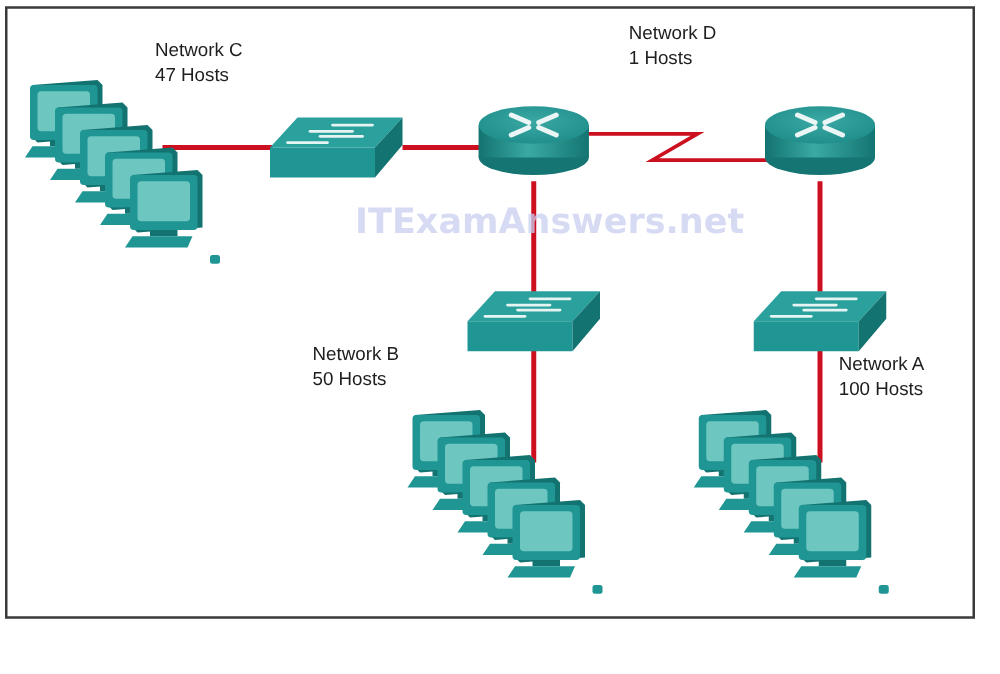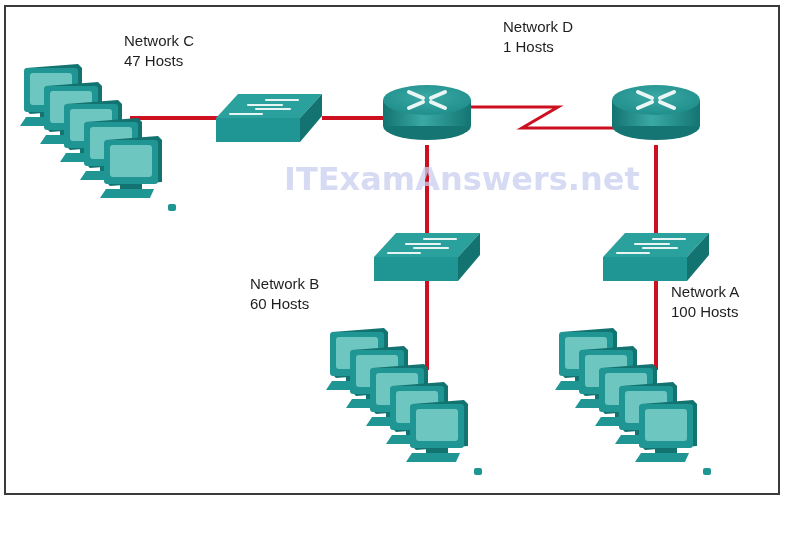--- a/index.html
+++ b/index.html
@@ -1,20 +1,20 @@
 <!DOCTYPE html>
 <html><head>
 <meta charset="utf-8">
 <style>
   html, body { margin:0; padding:0; background:#ffffff; }
   body { width:800px; height:539px; position:relative; overflow:hidden; font-family:"Liberation Sans", sans-serif; }
   #frame { position:absolute; left:4px; top:5px; width:776px; height:490px; border:2px solid #3a3a3a; background:#ffffff; box-sizing:border-box; }
   svg#diagram { position:absolute; left:0; top:0; }
   .label { position:absolute; font-family:"Liberation Sans", sans-serif; font-weight:normal; font-size:15px; line-height:20px; color:#1e1e1e; white-space:nowrap; }
-  .watermark { position:absolute; font-family:"DejaVu Sans", sans-serif; font-weight:bold; font-size:32px; color:#c9cff0; opacity:0.75; letter-spacing:0px; white-space:nowrap; }
+  .watermark { position:absolute; font-family:"DejaVu Sans", sans-serif; font-weight:bold; font-size:28px; color:#c9cff0; opacity:0.75; letter-spacing:0px; white-space:nowrap; }
 </style>
 </head>
 <body>
 
 <div id="frame"></div>
 
 <svg id="diagram" width="800" height="539" viewBox="0 0 800 539">
   <defs>
     <linearGradient id="routerSide" x1="0" y1="0" x2="1" y2="0">
       <stop offset="0" stop-color="#137370"></stop>
@@ -207,18 +207,18 @@
 <div class="label" style="left:124px; top:31px;">
   <div>Network C</div>
   <div>47 Hosts</div>
 </div>
 <div class="label" style="left:503px; top:17px;">
   <div>Network D</div>
   <div>1 Hosts</div>
 </div>
 <div class="label" style="left:250px; top:274px;">
   <div>Network B</div>
-  <div>60 Hosts</div>
+  <div>50 Hosts</div>
 </div>
 <div class="label" style="left:671px; top:282px;">
   <div>Network A</div>
   <div>100 Hosts</div>
 </div>
 
 </body></html>

